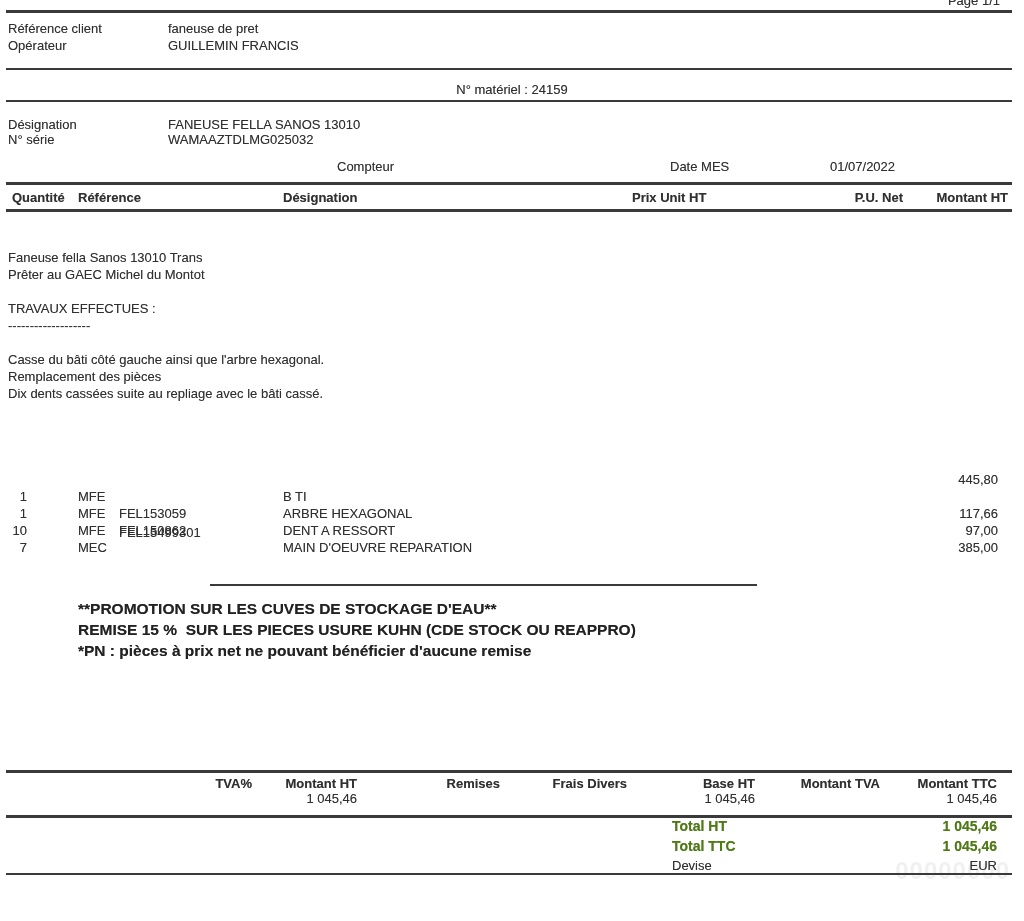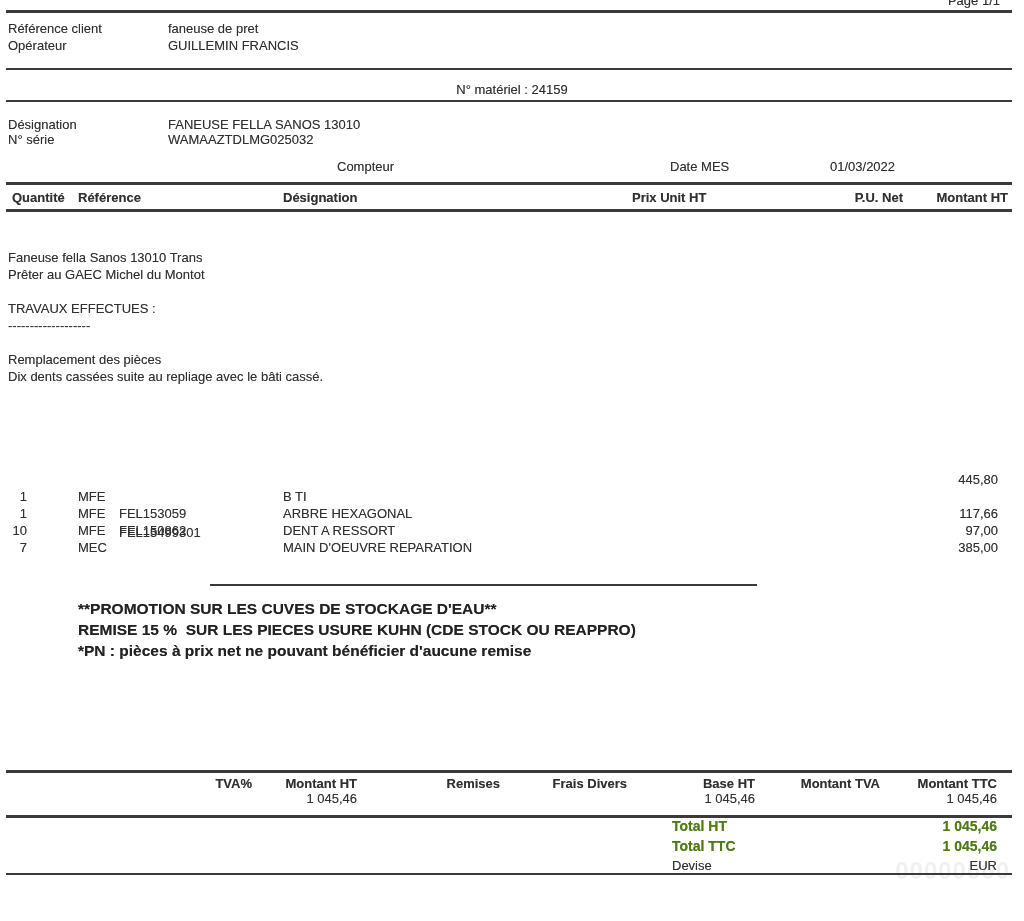--- a/index.html
+++ b/index.html
@@ -45,38 +45,39 @@
   <div class="t" style="left:0;right:0;top:82px;text-align:center;">N° matériel : 24159</div>
   <div class="rule" style="top:100px;"></div>
 
   <div class="t" style="left:8px;top:117px;">Désignation</div>
   <div class="t" style="left:168px;top:117px;">FANEUSE FELLA SANOS 13010</div>
   <div class="t" style="left:8px;top:132px;">N° série</div>
   <div class="t" style="left:168px;top:132px;">WAMAAZTDLMG025032</div>
 
   <div class="t" style="left:337px;top:159px;">Compteur</div>
   <div class="t" style="left:670px;top:159px;">Date MES</div>
-  <div class="t" style="left:830px;top:159px;">01/03/2022</div>
+  <div class="t" style="left:830px;top:159px;">01/07/2022</div>
 
   <div class="rule thick" style="top:182px;"></div>
   <div class="t b" style="left:12px;top:190px;">Quantité</div>
   <div class="t b" style="left:78px;top:190px;">Référence</div>
   <div class="t b" style="left:283px;top:190px;">Désignation</div>
   <div class="t b" style="left:632px;top:190px;">Prix Unit HT</div>
   <div class="t b" style="right:121px;top:190px;">P.U. Net</div>
   <div class="t b" style="right:16px;top:190px;">Montant HT</div>
   <div class="rule thick" style="top:209px;"></div>
 
   <div class="notes-block">
     <div class="nl">Faneuse fella Sanos 13010 Trans</div>
     <div class="nl">Prêter au GAEC Michel du Montot</div>
     <div class="nl"></div>
     <div class="nl">TRAVAUX EFFECTUES :</div>
     <div class="nl">-------------------</div>
     <div class="nl"></div>
+    <div class="nl">Casse du bâti côté gauche ainsi que l'arbre hexagonal.</div>
     <div class="nl">Remplacement des pièces</div>
     <div class="nl">Dix dents cassées suite au repliage avec le bâti cassé.</div>
   </div>
 
   <div>
     <div class="t ra" style="left:0;top:489px;width:27px;">1</div>
     <div class="t" style="left:78px;top:489px;">MFE</div>
     <div class="t" style="left:119px;top:489px;margin-top:36px;">FEL15499301</div>
     <div class="t" style="left:283px;top:489px;">B TI</div>
     <div class="t" style="right:26px;top:472px;">445,80</div>

